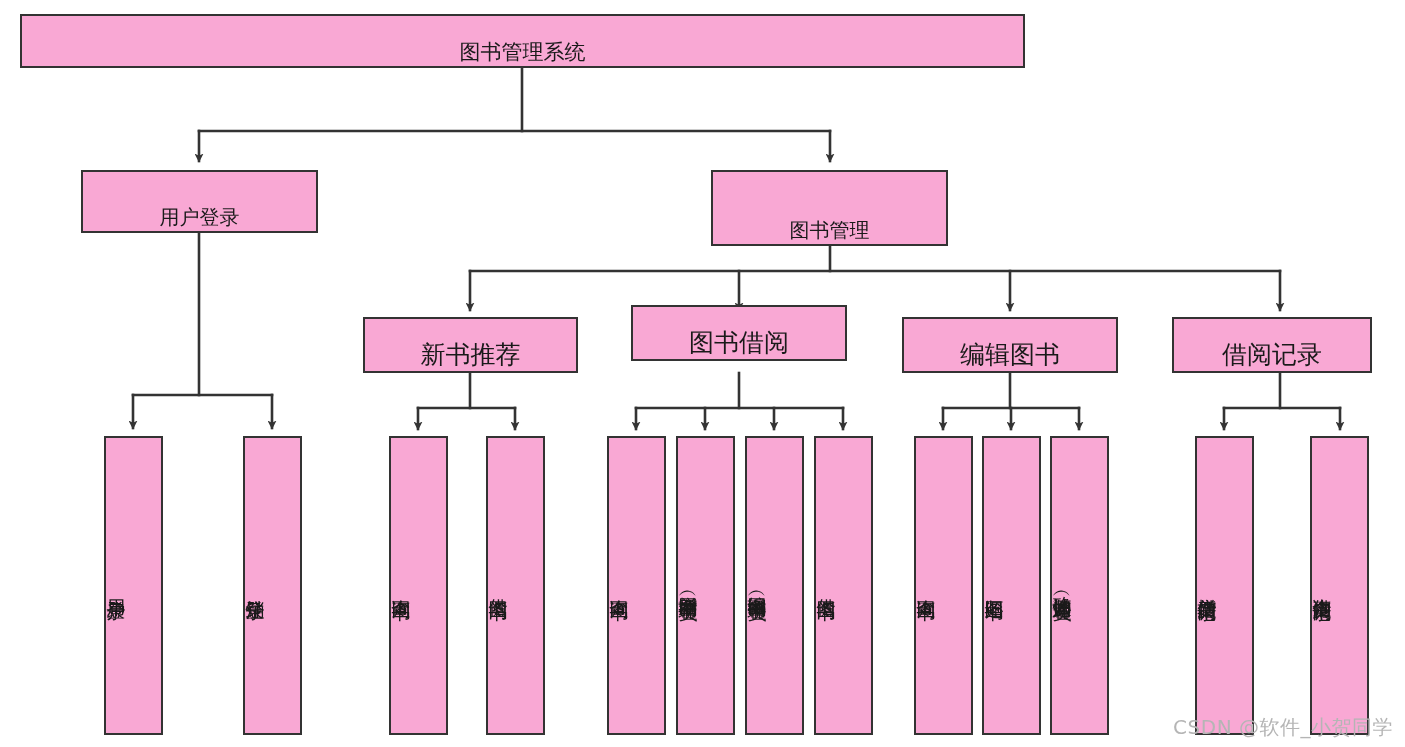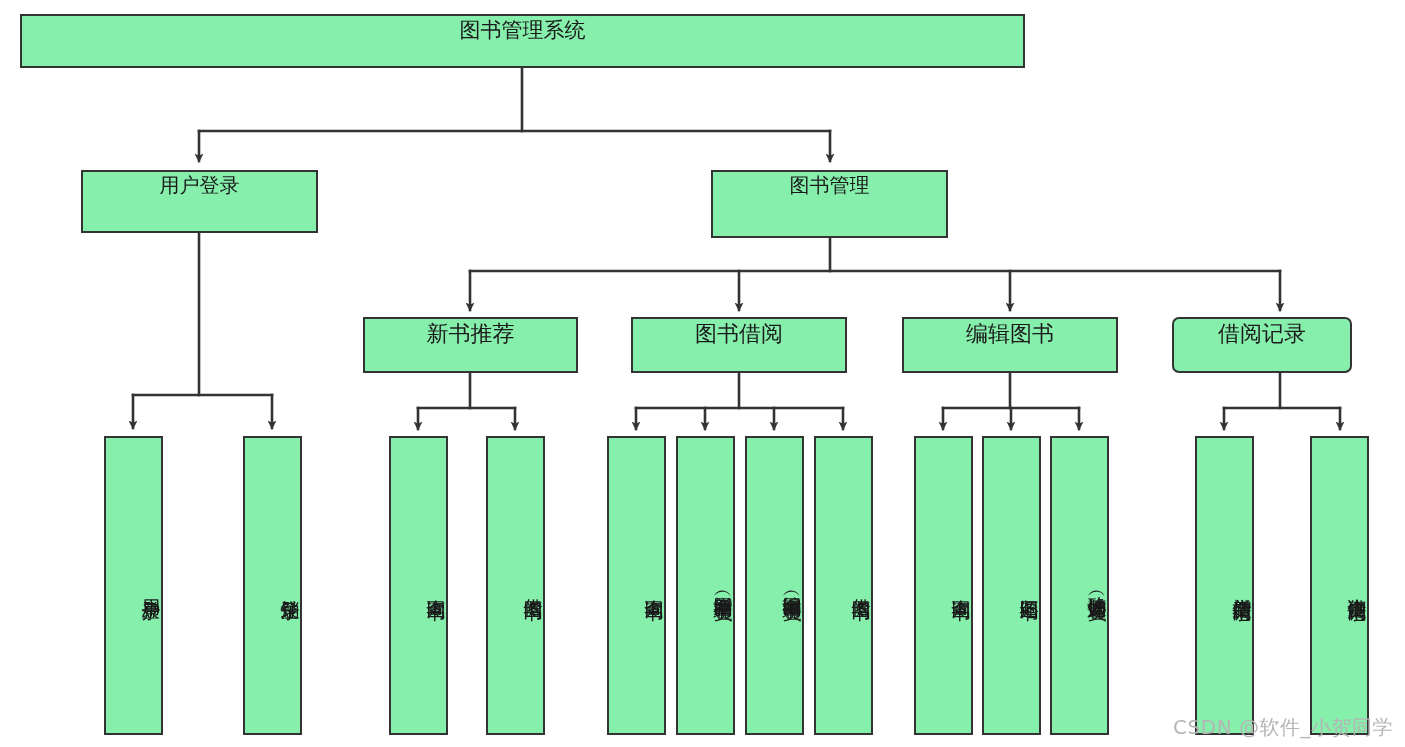--- a/index.html
+++ b/index.html
@@ -21,24 +21,24 @@
   #diagram-svg {
     position: absolute;
     left: 0;
     top: 0;
     width: 1405px;
     height: 747px;
   }
   .node-box {
     position: absolute;
     box-sizing: border-box;
-    background: #86efac;
+    background: #f9a8d4;
     border: 2px solid #333333;
     display: flex;
-    align-items: flex-start;
+    align-items: flex-end;
     justify-content: center;
     text-align: center;
     color: #1a1a1a;
   }
   .node-box.horizontal {
     writing-mode: horizontal-tb;
   }
   .node-box.vertical {
     writing-mode: vertical-rl;
     text-orientation: upright;
@@ -49,21 +49,21 @@
     display: block;
     white-space: pre-wrap;
   }
   #node-root .node-label {
     font-size: 21px;
   }
   .level-2 .node-label {
     font-size: 20px;
   }
   .level-3 .node-label {
-    font-size: 22px;
+    font-size: 25px;
   }
   .level-4 .node-label {
     font-size: 19px;
   }
   #watermark {
     position: absolute;
     right: 12px;
     bottom: 6px;
     font-size: 20px;
     color: #b5b5b5;
@@ -127,34 +127,34 @@
     </g>
   </svg>
 
   <div class="node-box horizontal" id="node-root" style="left:20px; top:14px; width:1005px; height:54px;">
     <span class="node-label">图书管理系统</span>
   </div>
 
   <div class="node-box horizontal level-2" style="left:81px; top:170px; width:237px; height:63px;">
     <span class="node-label">用户登录</span>
   </div>
-  <div class="node-box horizontal level-2" style="left:711px; top:170px; width:237px; height:68px;">
+  <div class="node-box horizontal level-2" style="left:711px; top:170px; width:237px; height:76px;">
     <span class="node-label">图书管理</span>
   </div>
 
   <div class="node-box horizontal level-3" style="left:363px; top:317px; width:215px; height:56px;">
     <span class="node-label">新书推荐</span>
   </div>
-  <div class="node-box horizontal level-3" style="left:631px; top:317px; width:216px; height:56px;">
+  <div class="node-box horizontal level-3" style="left:631px; top:305px; width:216px; height:56px;">
     <span class="node-label">图书借阅</span>
   </div>
   <div class="node-box horizontal level-3" style="left:902px; top:317px; width:216px; height:56px;">
     <span class="node-label">编辑图书</span>
   </div>
-  <div class="node-box horizontal level-3" style="left:1172px; top:317px; width:180px; height:56px;border-radius:7px;">
+  <div class="node-box horizontal level-3" style="left:1172px; top:317px; width:200px; height:56px;">
     <span class="node-label">借阅记录</span>
   </div>
 
   <div class="node-box vertical level-4" style="left:104px; top:436px; width:59px; height:299px;">
     <span class="node-label">用户登录</span>
   </div>
   <div class="node-box vertical level-4" style="left:243px; top:436px; width:59px; height:299px;">
     <span class="node-label">注销登录</span>
   </div>
 

